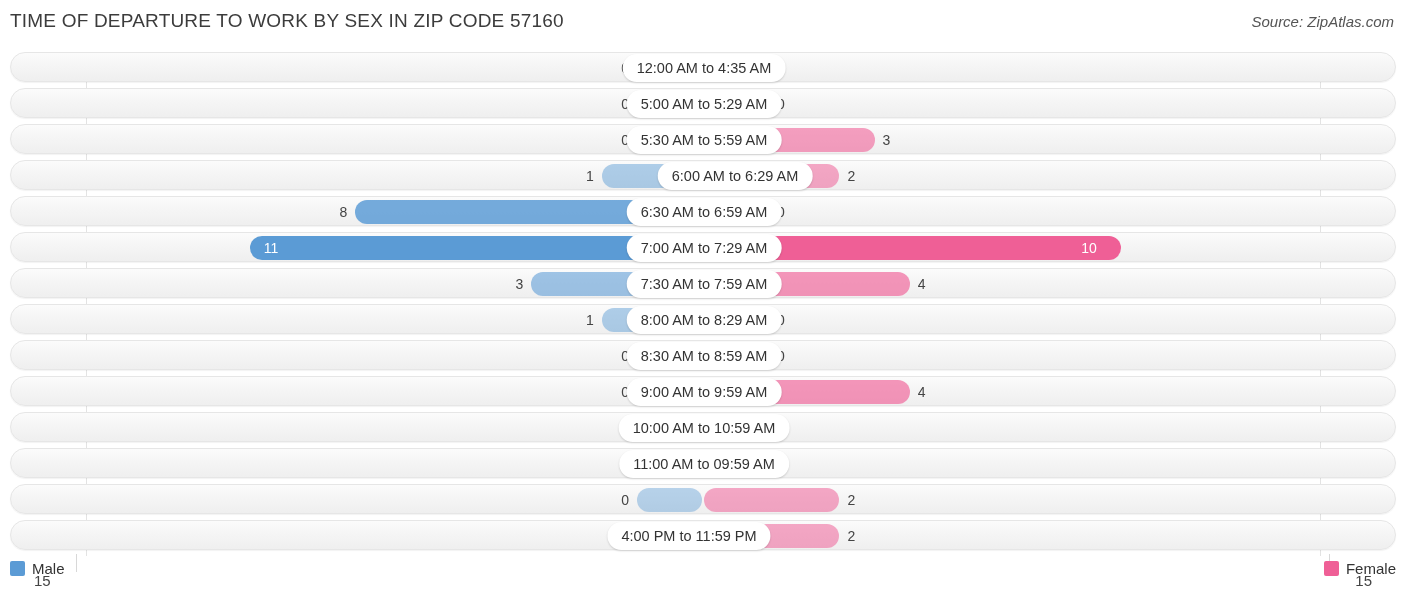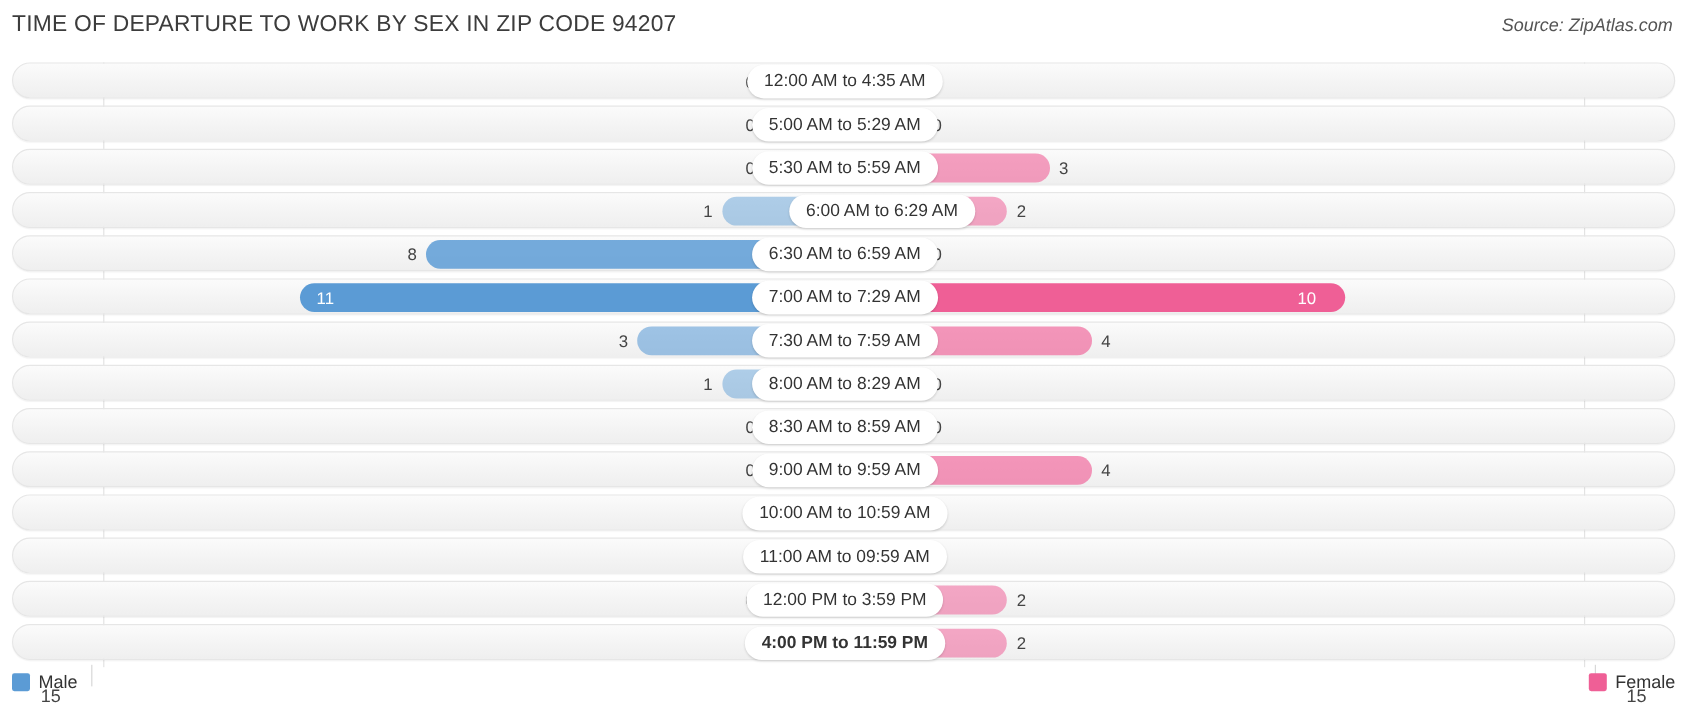--- a/index.html
+++ b/index.html
@@ -137,21 +137,21 @@
   .legend-item { display: flex; align-items: center; gap: 7px; }
   .legend-swatch { width: 15px; height: 15px; border-radius: 2px; }
   .legend-label { font-size: 15px; color: #333; }
 </style>
 </head>
 <body>
 
 <div id="page">
 
   <div class="header">
-    <div class="chart-title">TIME OF DEPARTURE TO WORK BY SEX IN ZIP CODE 94207</div>
+    <div class="chart-title">TIME OF DEPARTURE TO WORK BY SEX IN ZIP CODE 57160</div>
     <div class="source-note">Source: ZipAtlas.com</div>
   </div>
 
   <div class="plot" id="plot">
     <div class="gridline" id="gridline-left" style="left: 76px;"></div>
     <div class="gridline" id="gridline-right" style="left: 1310px;"></div>
   <div class="row">
         <div class="bar bar-male" style="right: 693px; width: 65px; background: rgba(91, 155, 213, 0.42);"></div>
         <div class="bar bar-female" style="left: 693px; width: 65px; background: rgba(239, 95, 150, 0.42);"></div>
         <div class="bar-val val-left" style="width: 60px; right: 766px;">0</div>
@@ -233,28 +233,27 @@
         <div class="bar bar-female" style="left: 693px; width: 65px; background: rgba(239, 95, 150, 0.42);"></div>
         <div class="bar-val val-left" style="width: 60px; right: 766px;">0</div>
         <div class="bar-val val-right" style="width: 60px; left: 766px;">0</div>
         <div class="center-pill" style="left: 693px;">11:00 AM to 09:59 AM</div>
       </div>
       <div class="row">
         <div class="bar bar-male" style="right: 693px; width: 65px; background: rgba(91, 155, 213, 0.42);"></div>
         <div class="bar bar-female" style="left: 693px; width: 135.4px; background: rgba(239, 95, 150, 0.537);"></div>
         <div class="bar-val val-left" style="width: 60px; right: 766px;">0</div>
         <div class="bar-val val-right" style="width: 60px; left: 836.4px;">2</div>
-        <div class="center-pill" style="left: 693px;">12:00 PM to 3:59 PM</div>
       </div>
       <div class="row">
         <div class="bar bar-male" style="right: 693px; width: 65px; background: rgba(91, 155, 213, 0.42);"></div>
         <div class="bar bar-female" style="left: 693px; width: 135.4px; background: rgba(239, 95, 150, 0.537);"></div>
         <div class="bar-val val-left" style="width: 60px; right: 766px;">0</div>
         <div class="bar-val val-right" style="width: 60px; left: 836.4px;">2</div>
-        <div class="center-pill" style="left: 693px; font-weight: bold;">4:00 PM to 11:59 PM</div>
+        <div class="center-pill" style="left: 678px;">4:00 PM to 11:59 PM</div>
       </div>
     </div>
 
   <div class="footer">
     <div class="axis-tick" id="tick-left" style="left: 66px;"></div>
     <div class="axis-tick" id="tick-right" style="right: 66px;"></div>
     <div class="axis-label axis-left">15</div>
     <div class="axis-label axis-right">15</div>
     <div class="legend" id="legend">
         <div class="legend-item">

